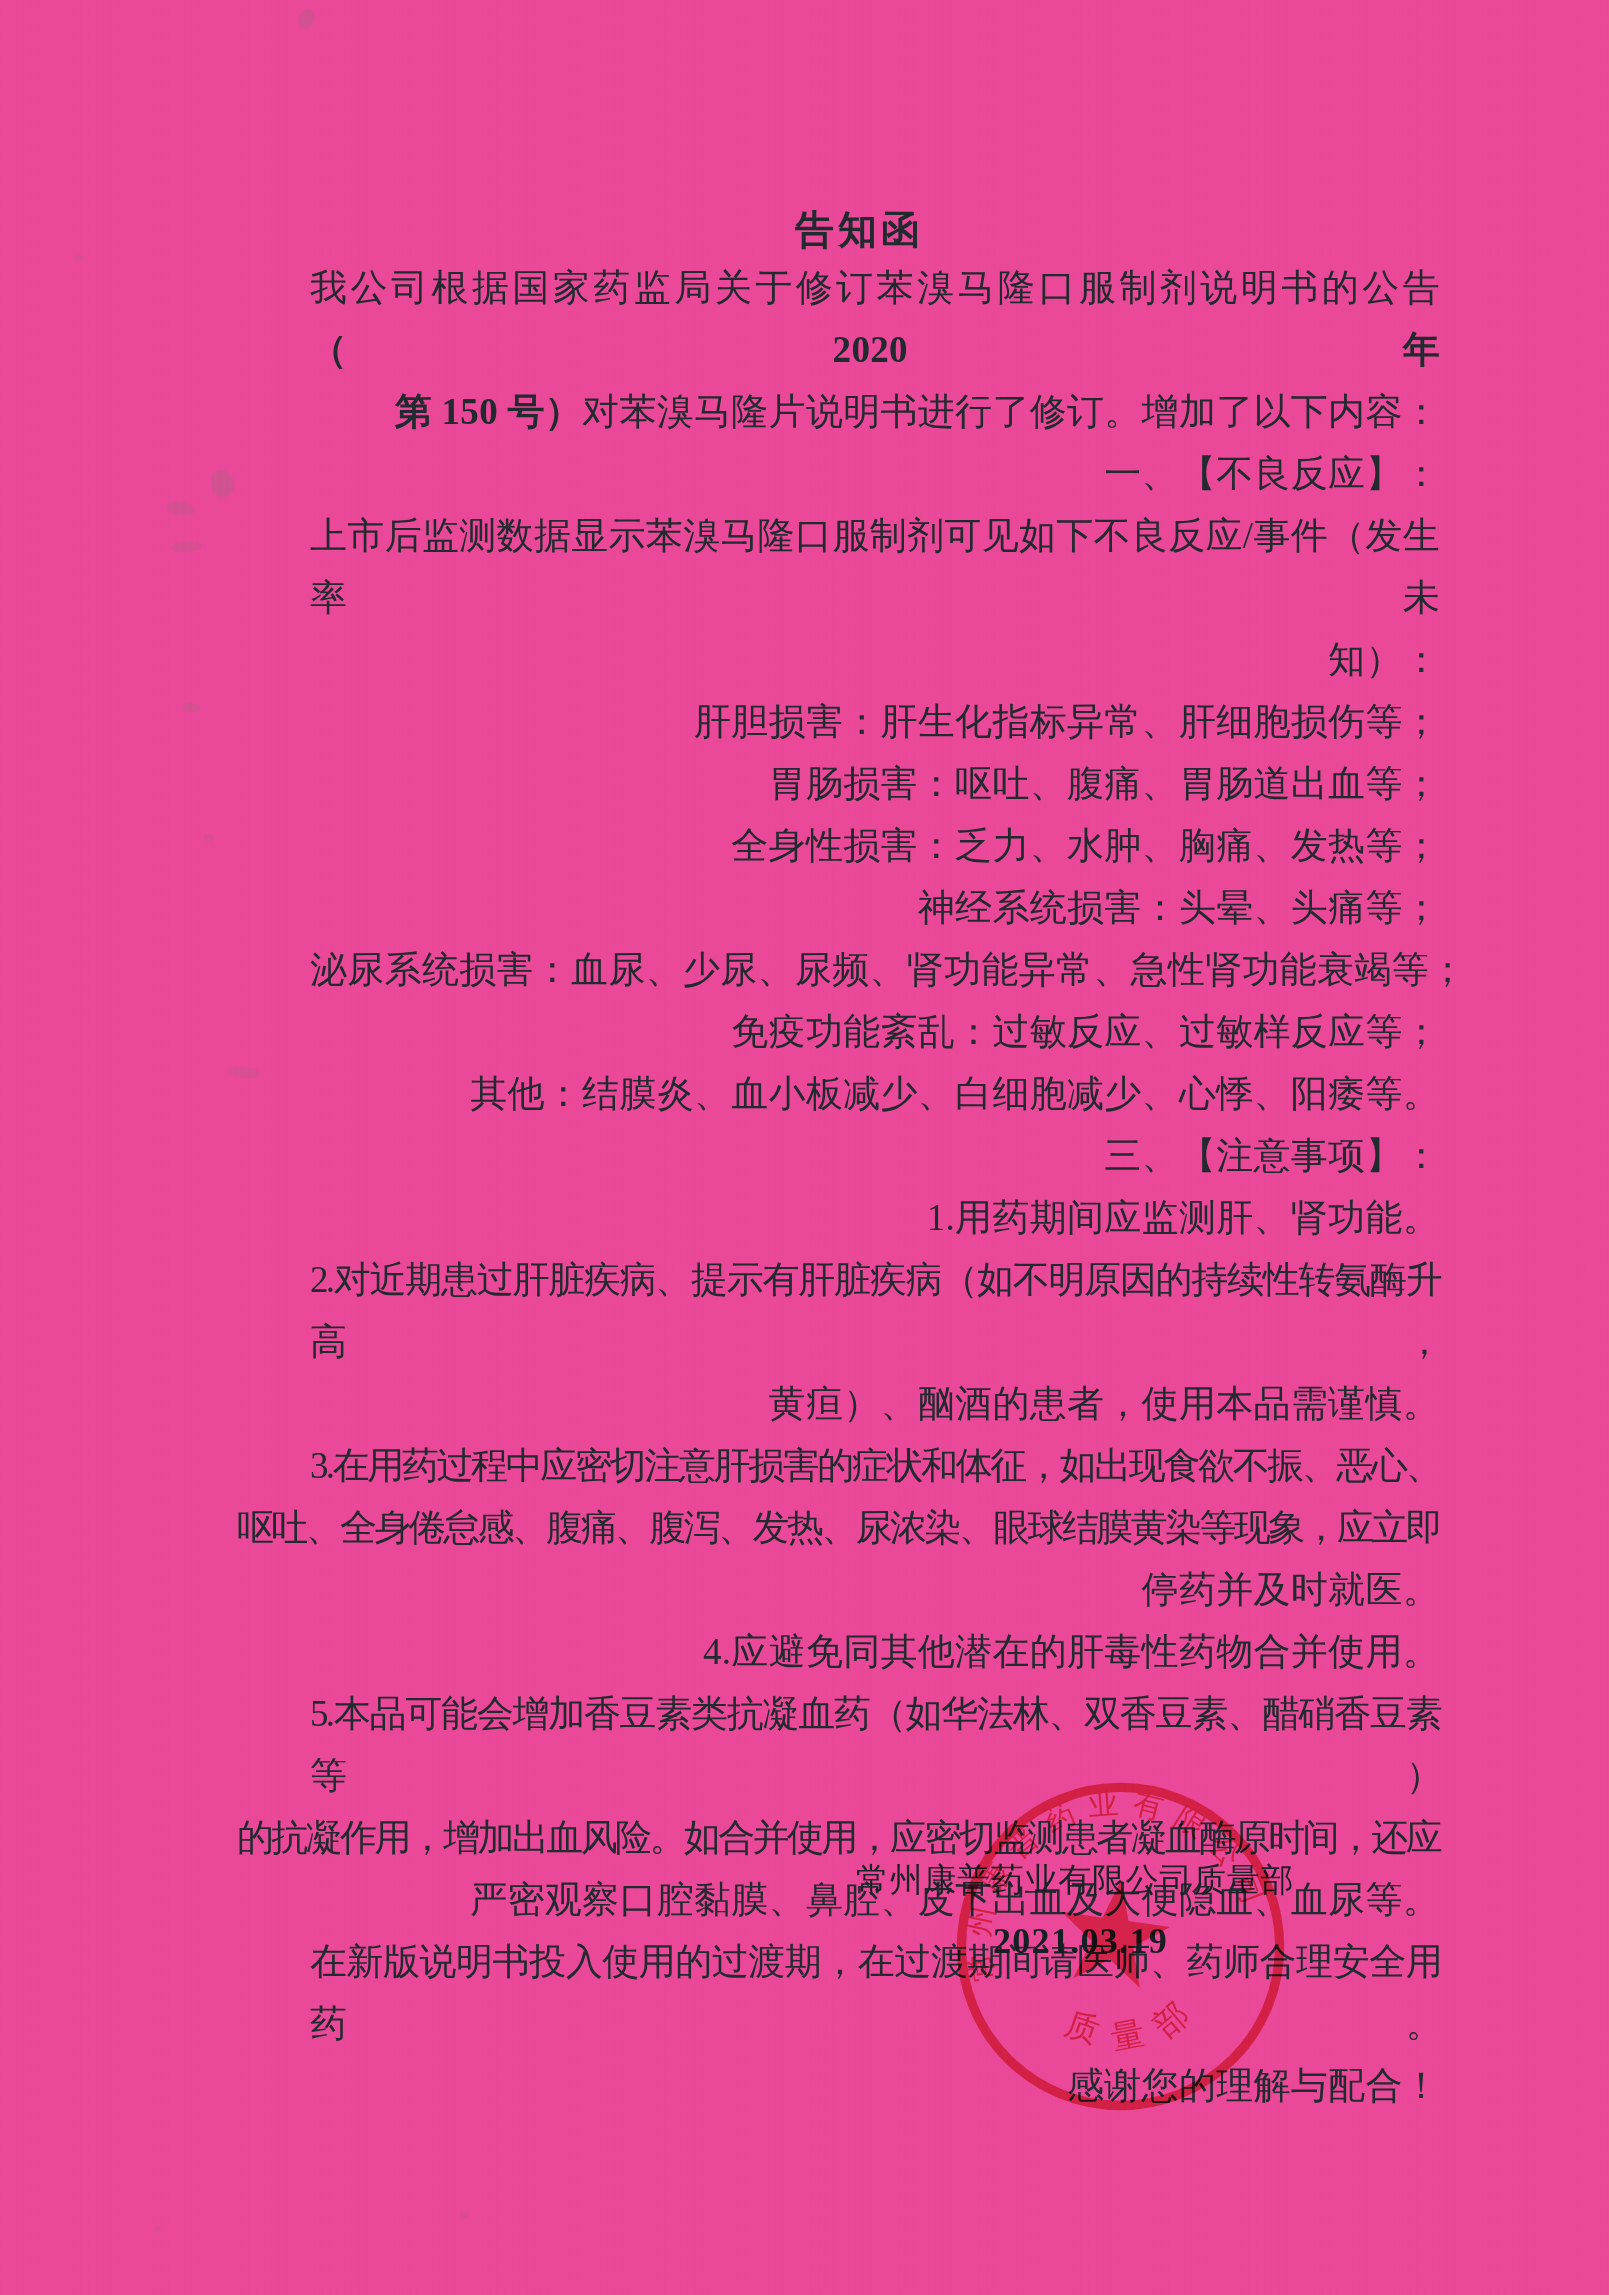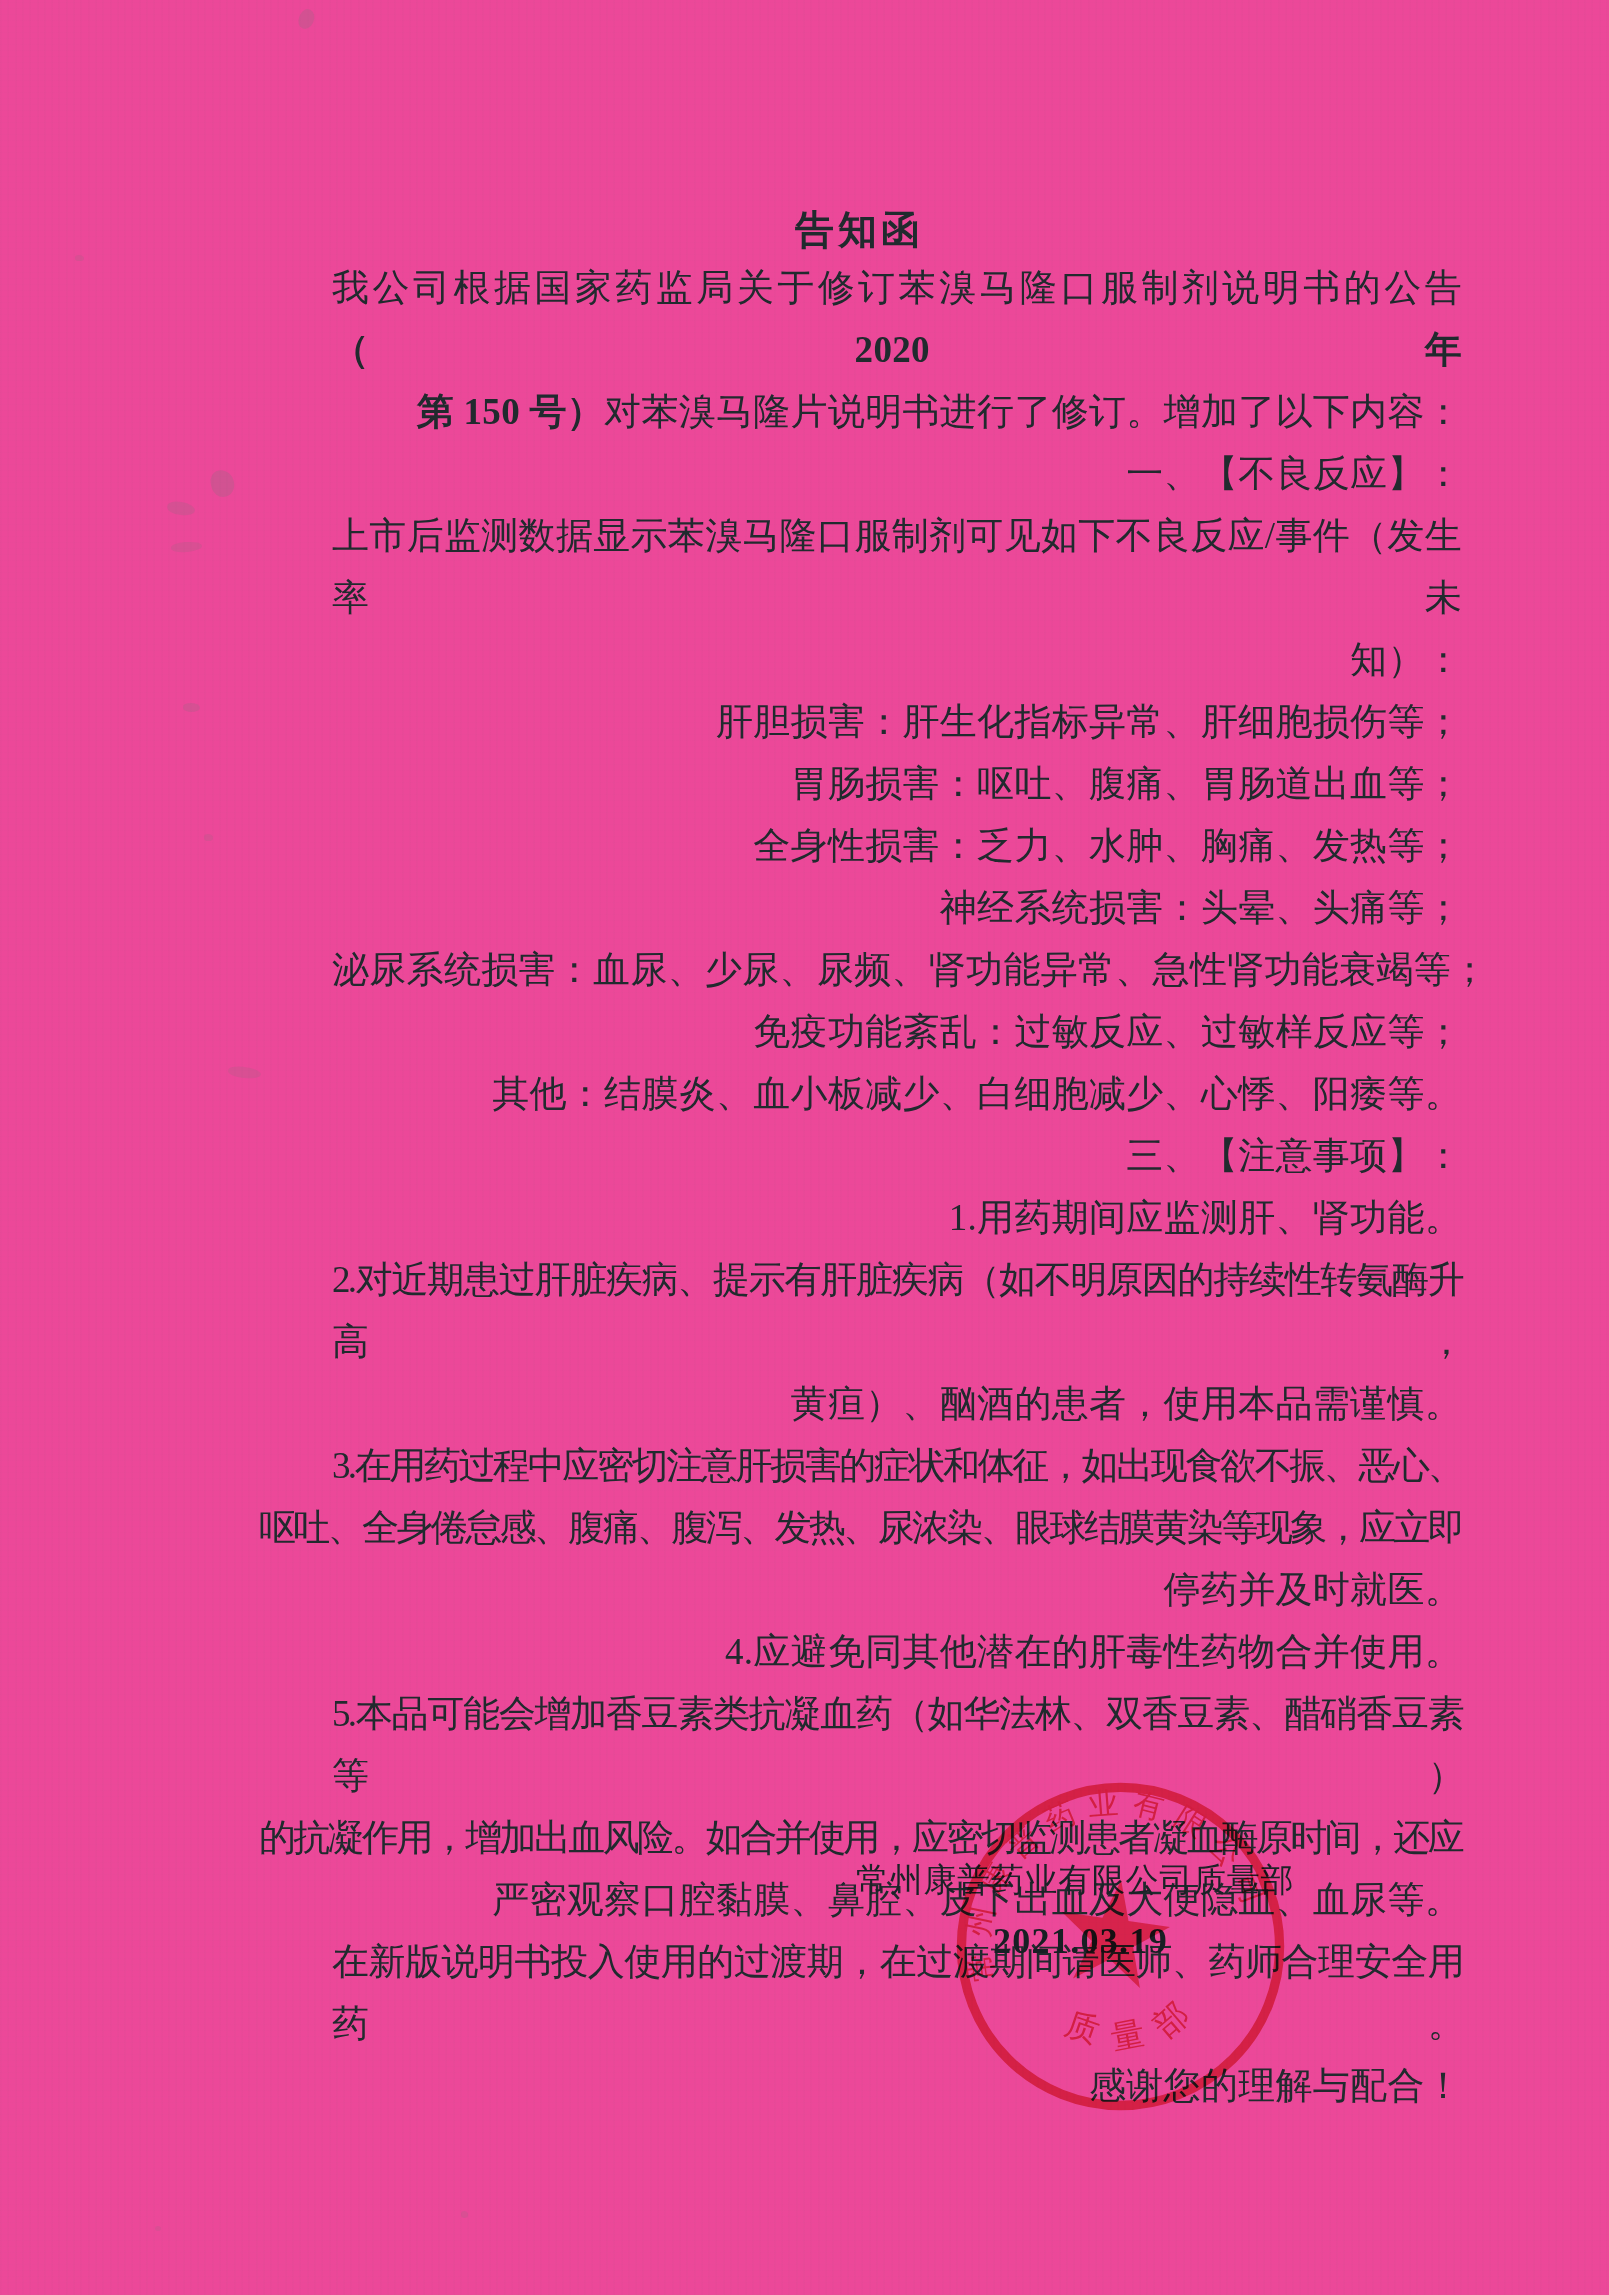--- a/index.html
+++ b/index.html
@@ -28,21 +28,20 @@
     font-size:39px;font-weight:bold;
     letter-spacing:4px;
     line-height:48px;
   }
   .body-lines{
     position:absolute;
     left:237px;top:257px;width:1203px;
     font-size:37px;
     line-height:62px;
     letter-spacing:0.3px;
-    margin-left:22px;
   }
   .line{white-space:nowrap;text-align:right;}
   .line.indent{padding-left:73px;}
   .line.full{
     white-space:normal;
     text-align:justify;
     text-align-last:justify;
   }
   .line.tight{letter-spacing:-2.7px;}
   .line .b{font-weight:bold;}

